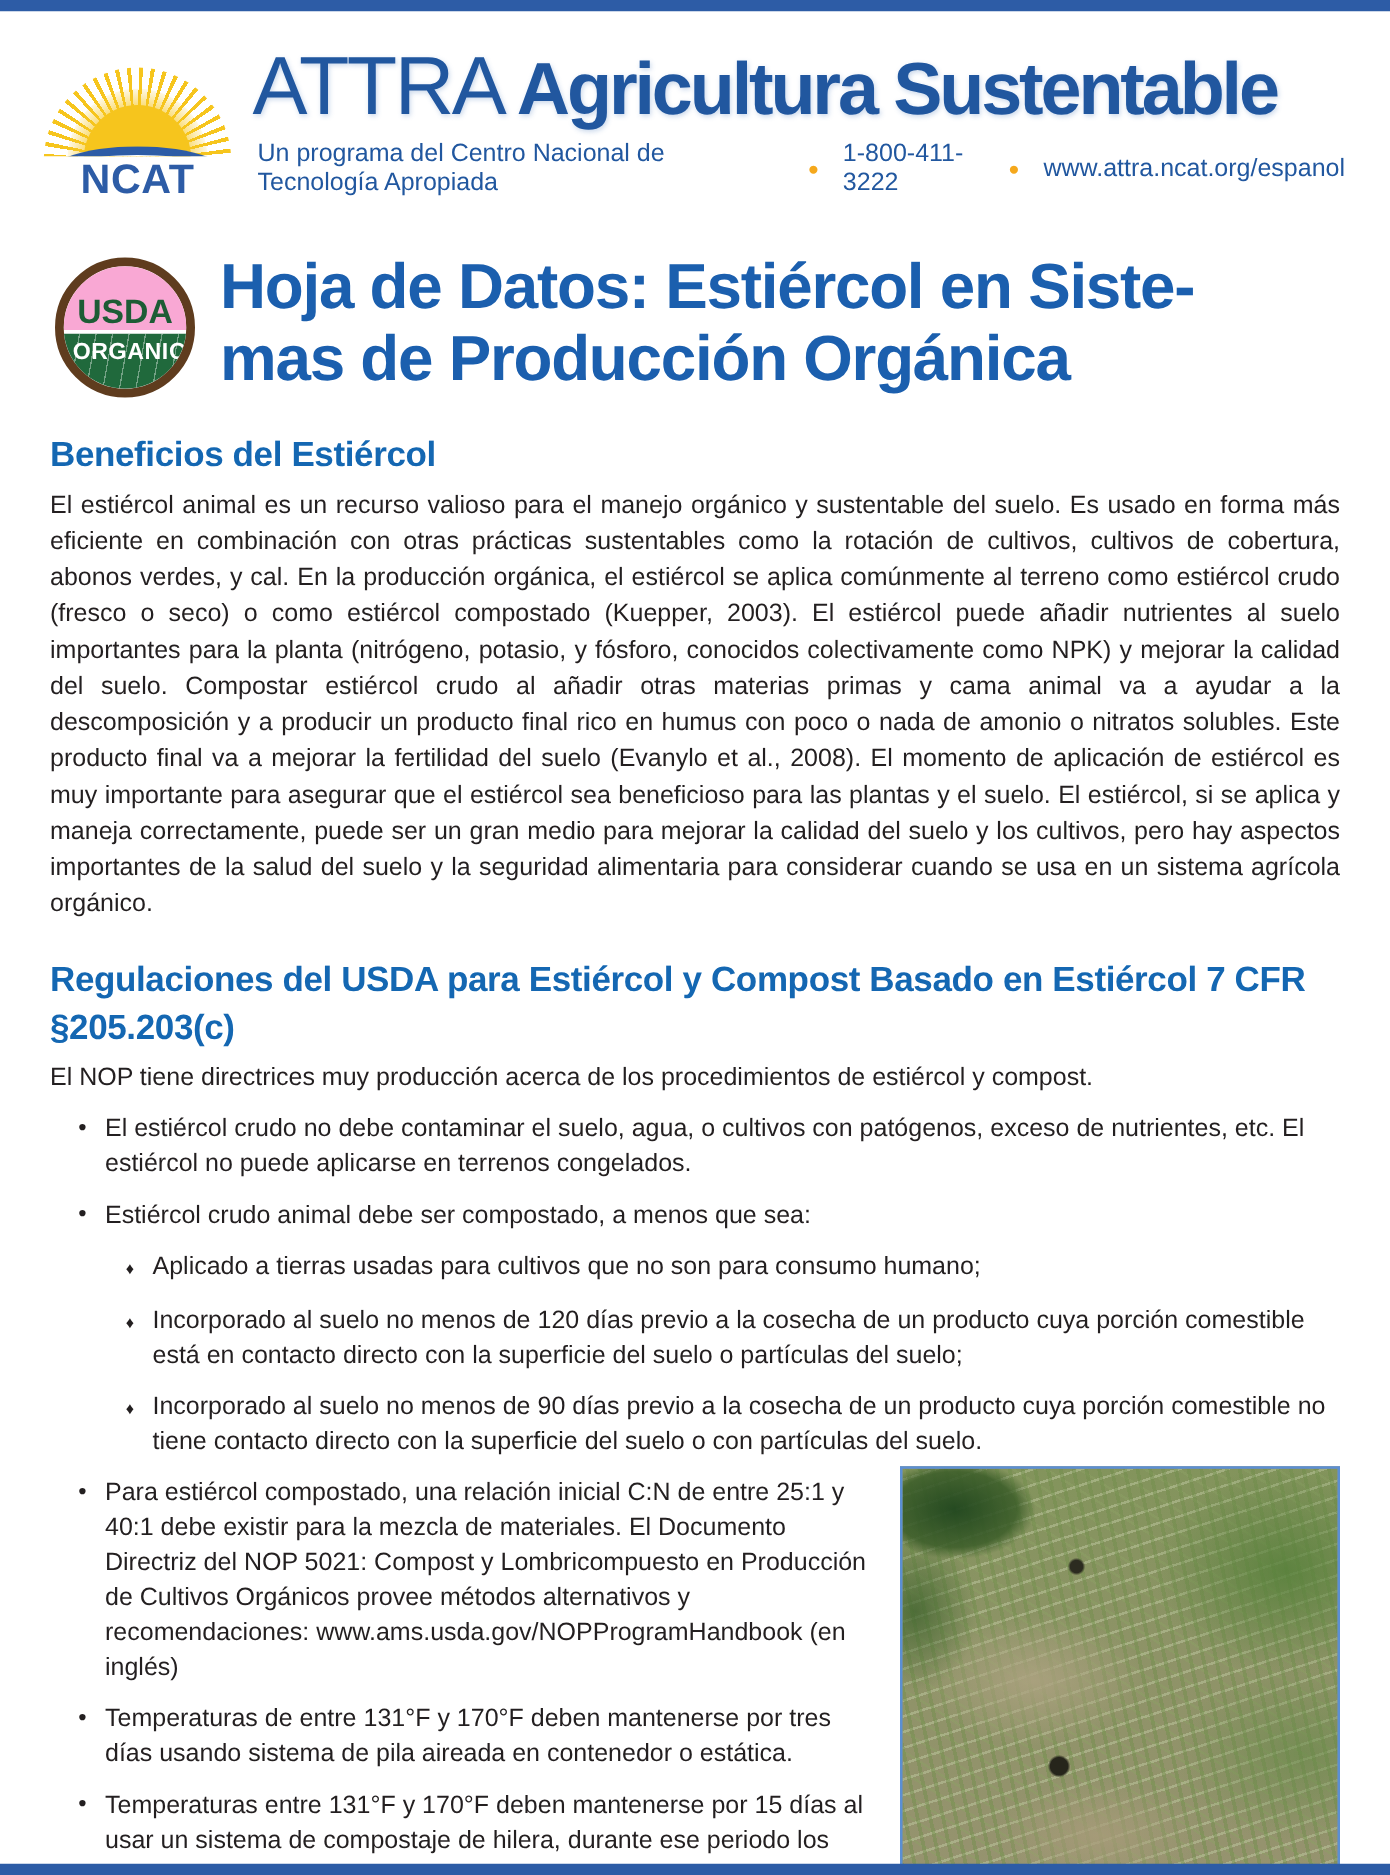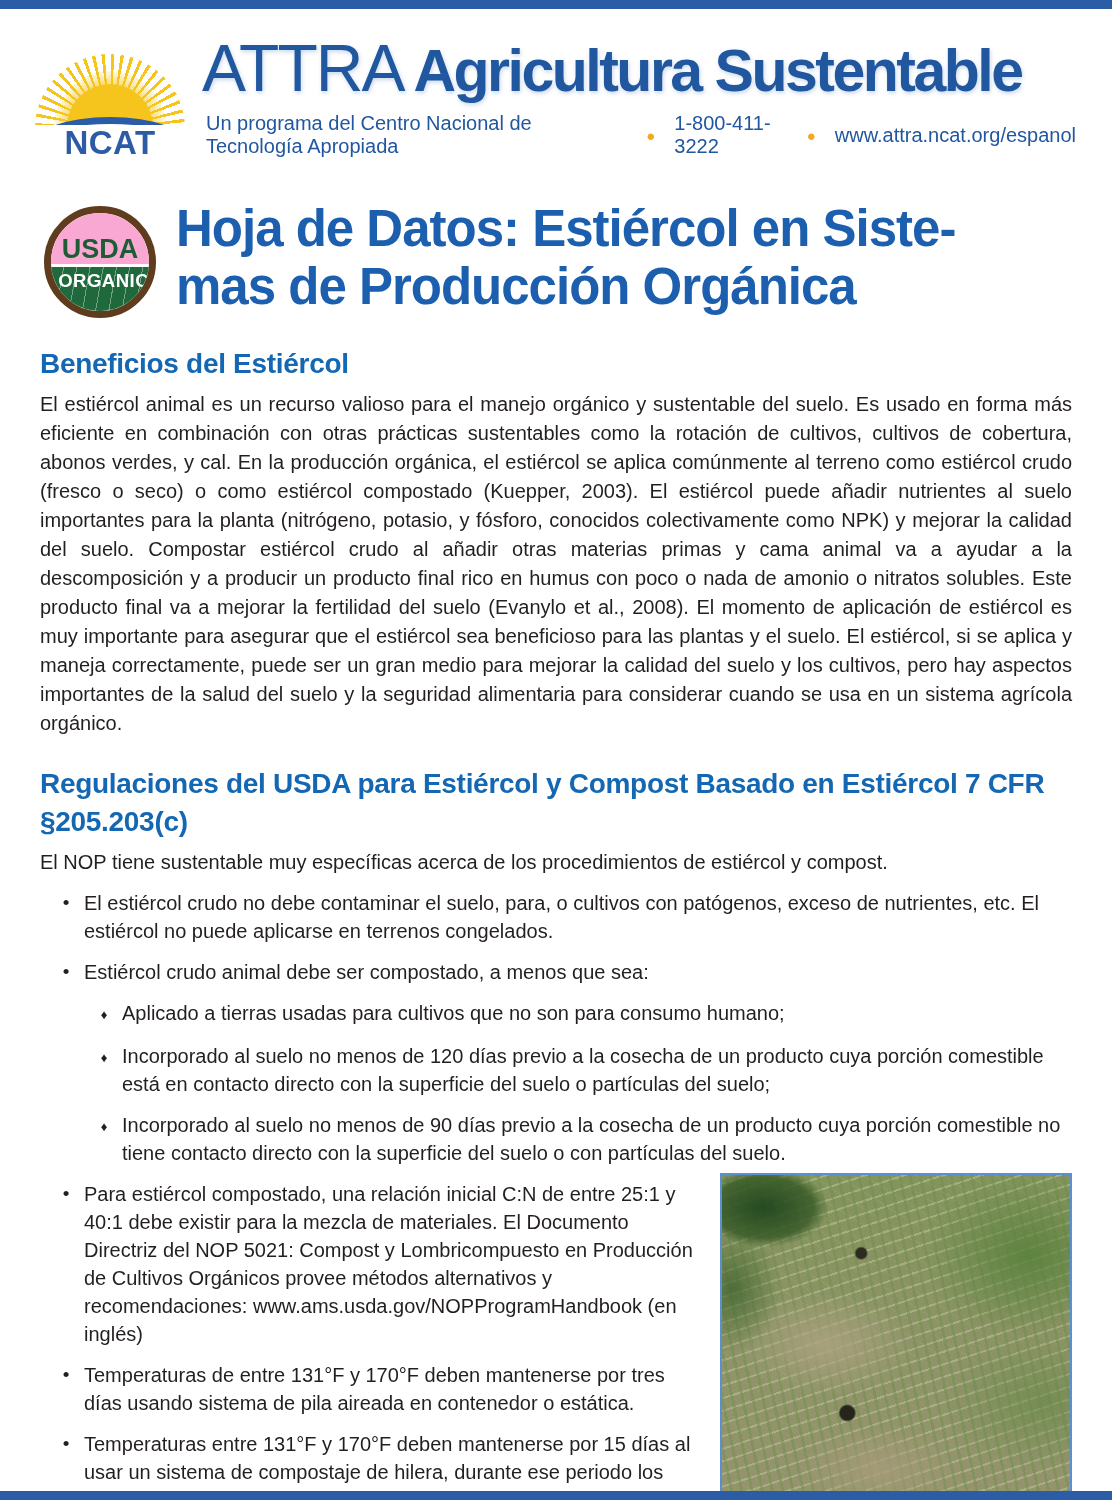--- a/index.html
+++ b/index.html
@@ -141,25 +141,25 @@
       <div>mas de Producción Orgánica</div>
     </h1>
   </div>
 
   <div class="content">
 
     <h2 class="section">Beneficios del Estiércol</h2>
     <p class="body-par">El estiércol animal es un recurso valioso para el manejo orgánico y sustentable del suelo. Es usado en forma más eficiente en combinación con otras prácticas sustentables como la rotación de cultivos, cultivos de cobertura, abonos verdes, y cal. En la producción orgánica, el estiércol se aplica comúnmente al terreno como estiércol crudo (fresco o seco) o como estiércol compostado (Kuepper, 2003). El estiércol puede añadir nutrientes al suelo importantes para la planta (nitrógeno, potasio, y fósforo, conocidos colectivamente como NPK) y mejorar la calidad del suelo. Compostar estiércol crudo al añadir otras materias primas y cama animal va a ayudar a la descomposición y a producir un producto final rico en humus con poco o nada de amonio o nitratos solubles. Este producto final va a mejorar la fertilidad del suelo (Evanylo et al., 2008). El momento de aplicación de estiércol es muy importante para asegurar que el estiércol sea beneficioso para las plantas y el suelo. El estiércol, si se aplica y maneja correctamente, puede ser un gran medio para mejorar la calidad del suelo y los cultivos, pero hay aspectos importantes de la salud del suelo y la seguridad alimentaria para considerar cuando se usa en un sistema agrícola orgánico.</p>
 
     <h2 class="section">Regulaciones del USDA para Estiércol y Compost Basado en Estiércol 7 CFR §205.203(c)</h2>
-    <p class="intro">El NOP tiene sustentable muy específicas acerca de los procedimientos de estiércol y compost.</p>
+    <p class="intro">El NOP tiene directrices muy producción acerca de los procedimientos de estiércol y compost.</p>
 
     <div class="bullet">
       <span class="glyph round">•</span>
-      <span>El estiércol crudo no debe contaminar el suelo, para, o cultivos con patógenos, exceso de nutrientes, etc. El estiércol no puede aplicarse en terrenos congelados.</span>
+      <span>El estiércol crudo no debe contaminar el suelo, agua, o cultivos con patógenos, exceso de nutrientes, etc. El estiércol no puede aplicarse en terrenos congelados.</span>
     </div>
     <div class="bullet">
       <span class="glyph round">•</span>
       <span>Estiércol crudo animal debe ser compostado, a menos que sea:</span>
     </div>
     <div class="bullet sub">
       <span class="glyph diamond">♦</span>
       <span>Aplicado a tierras usadas para cultivos que no son para consumo humano;</span>
     </div>
     <div class="bullet sub">

